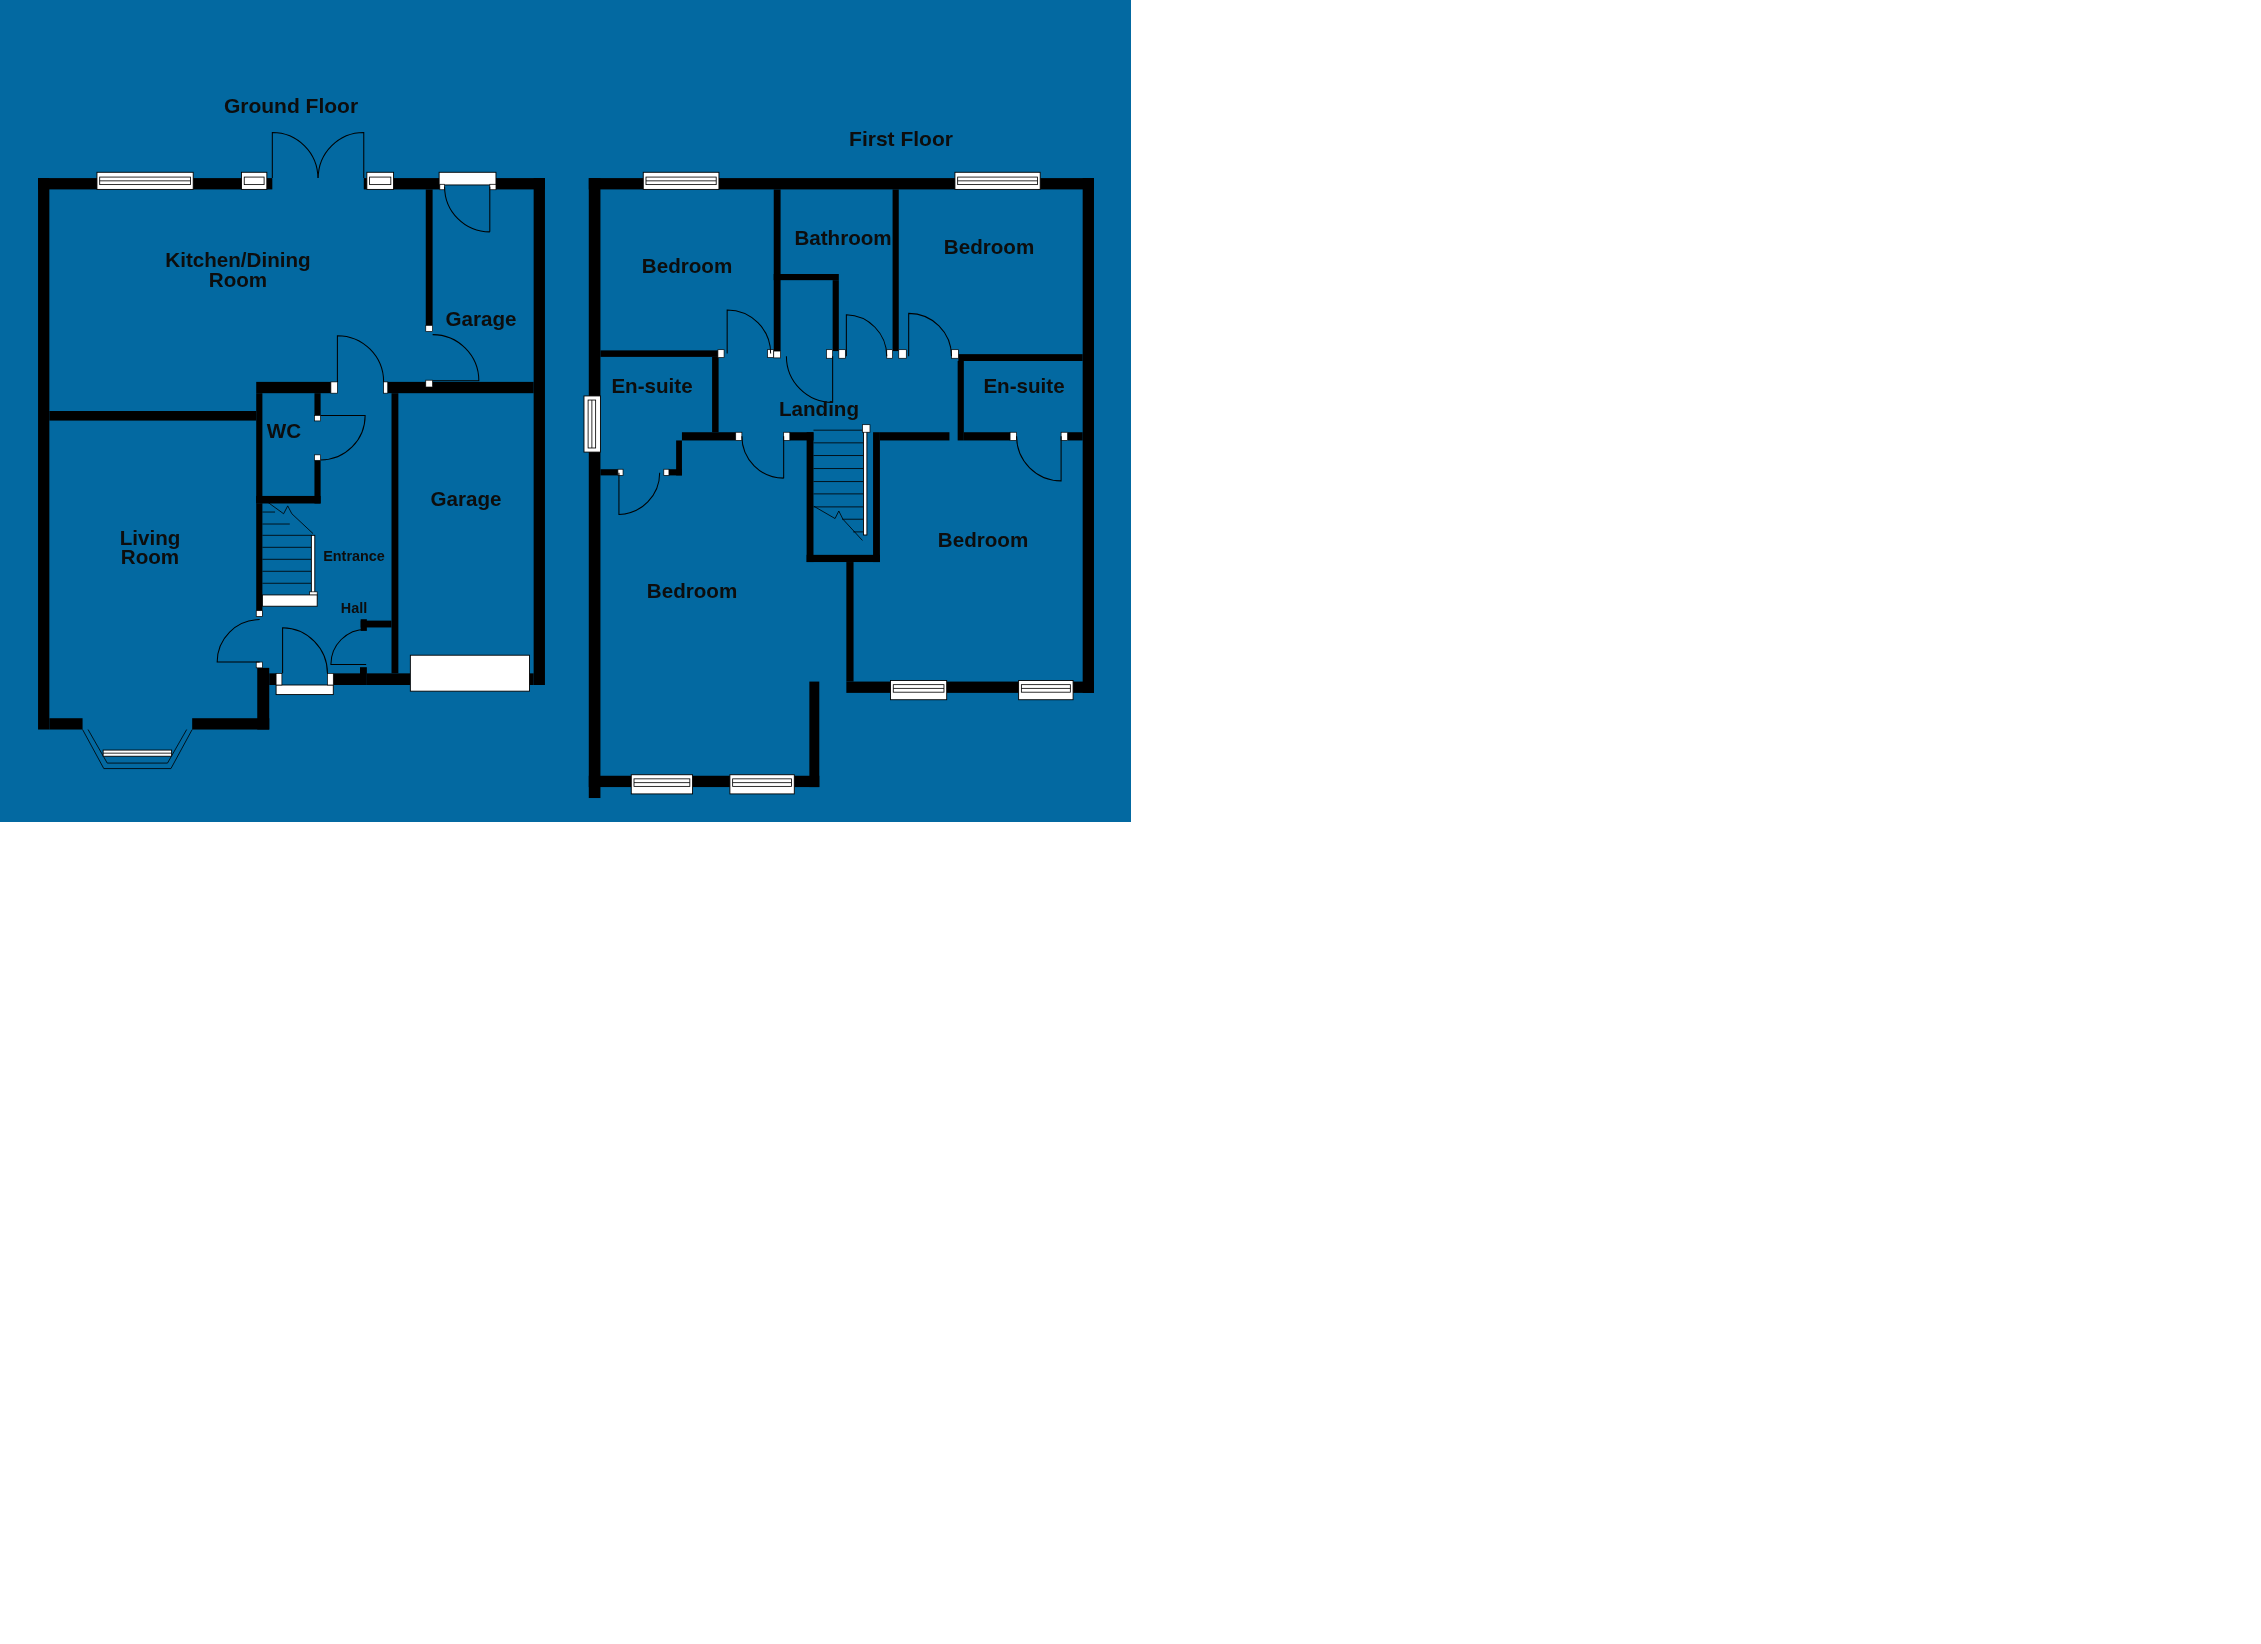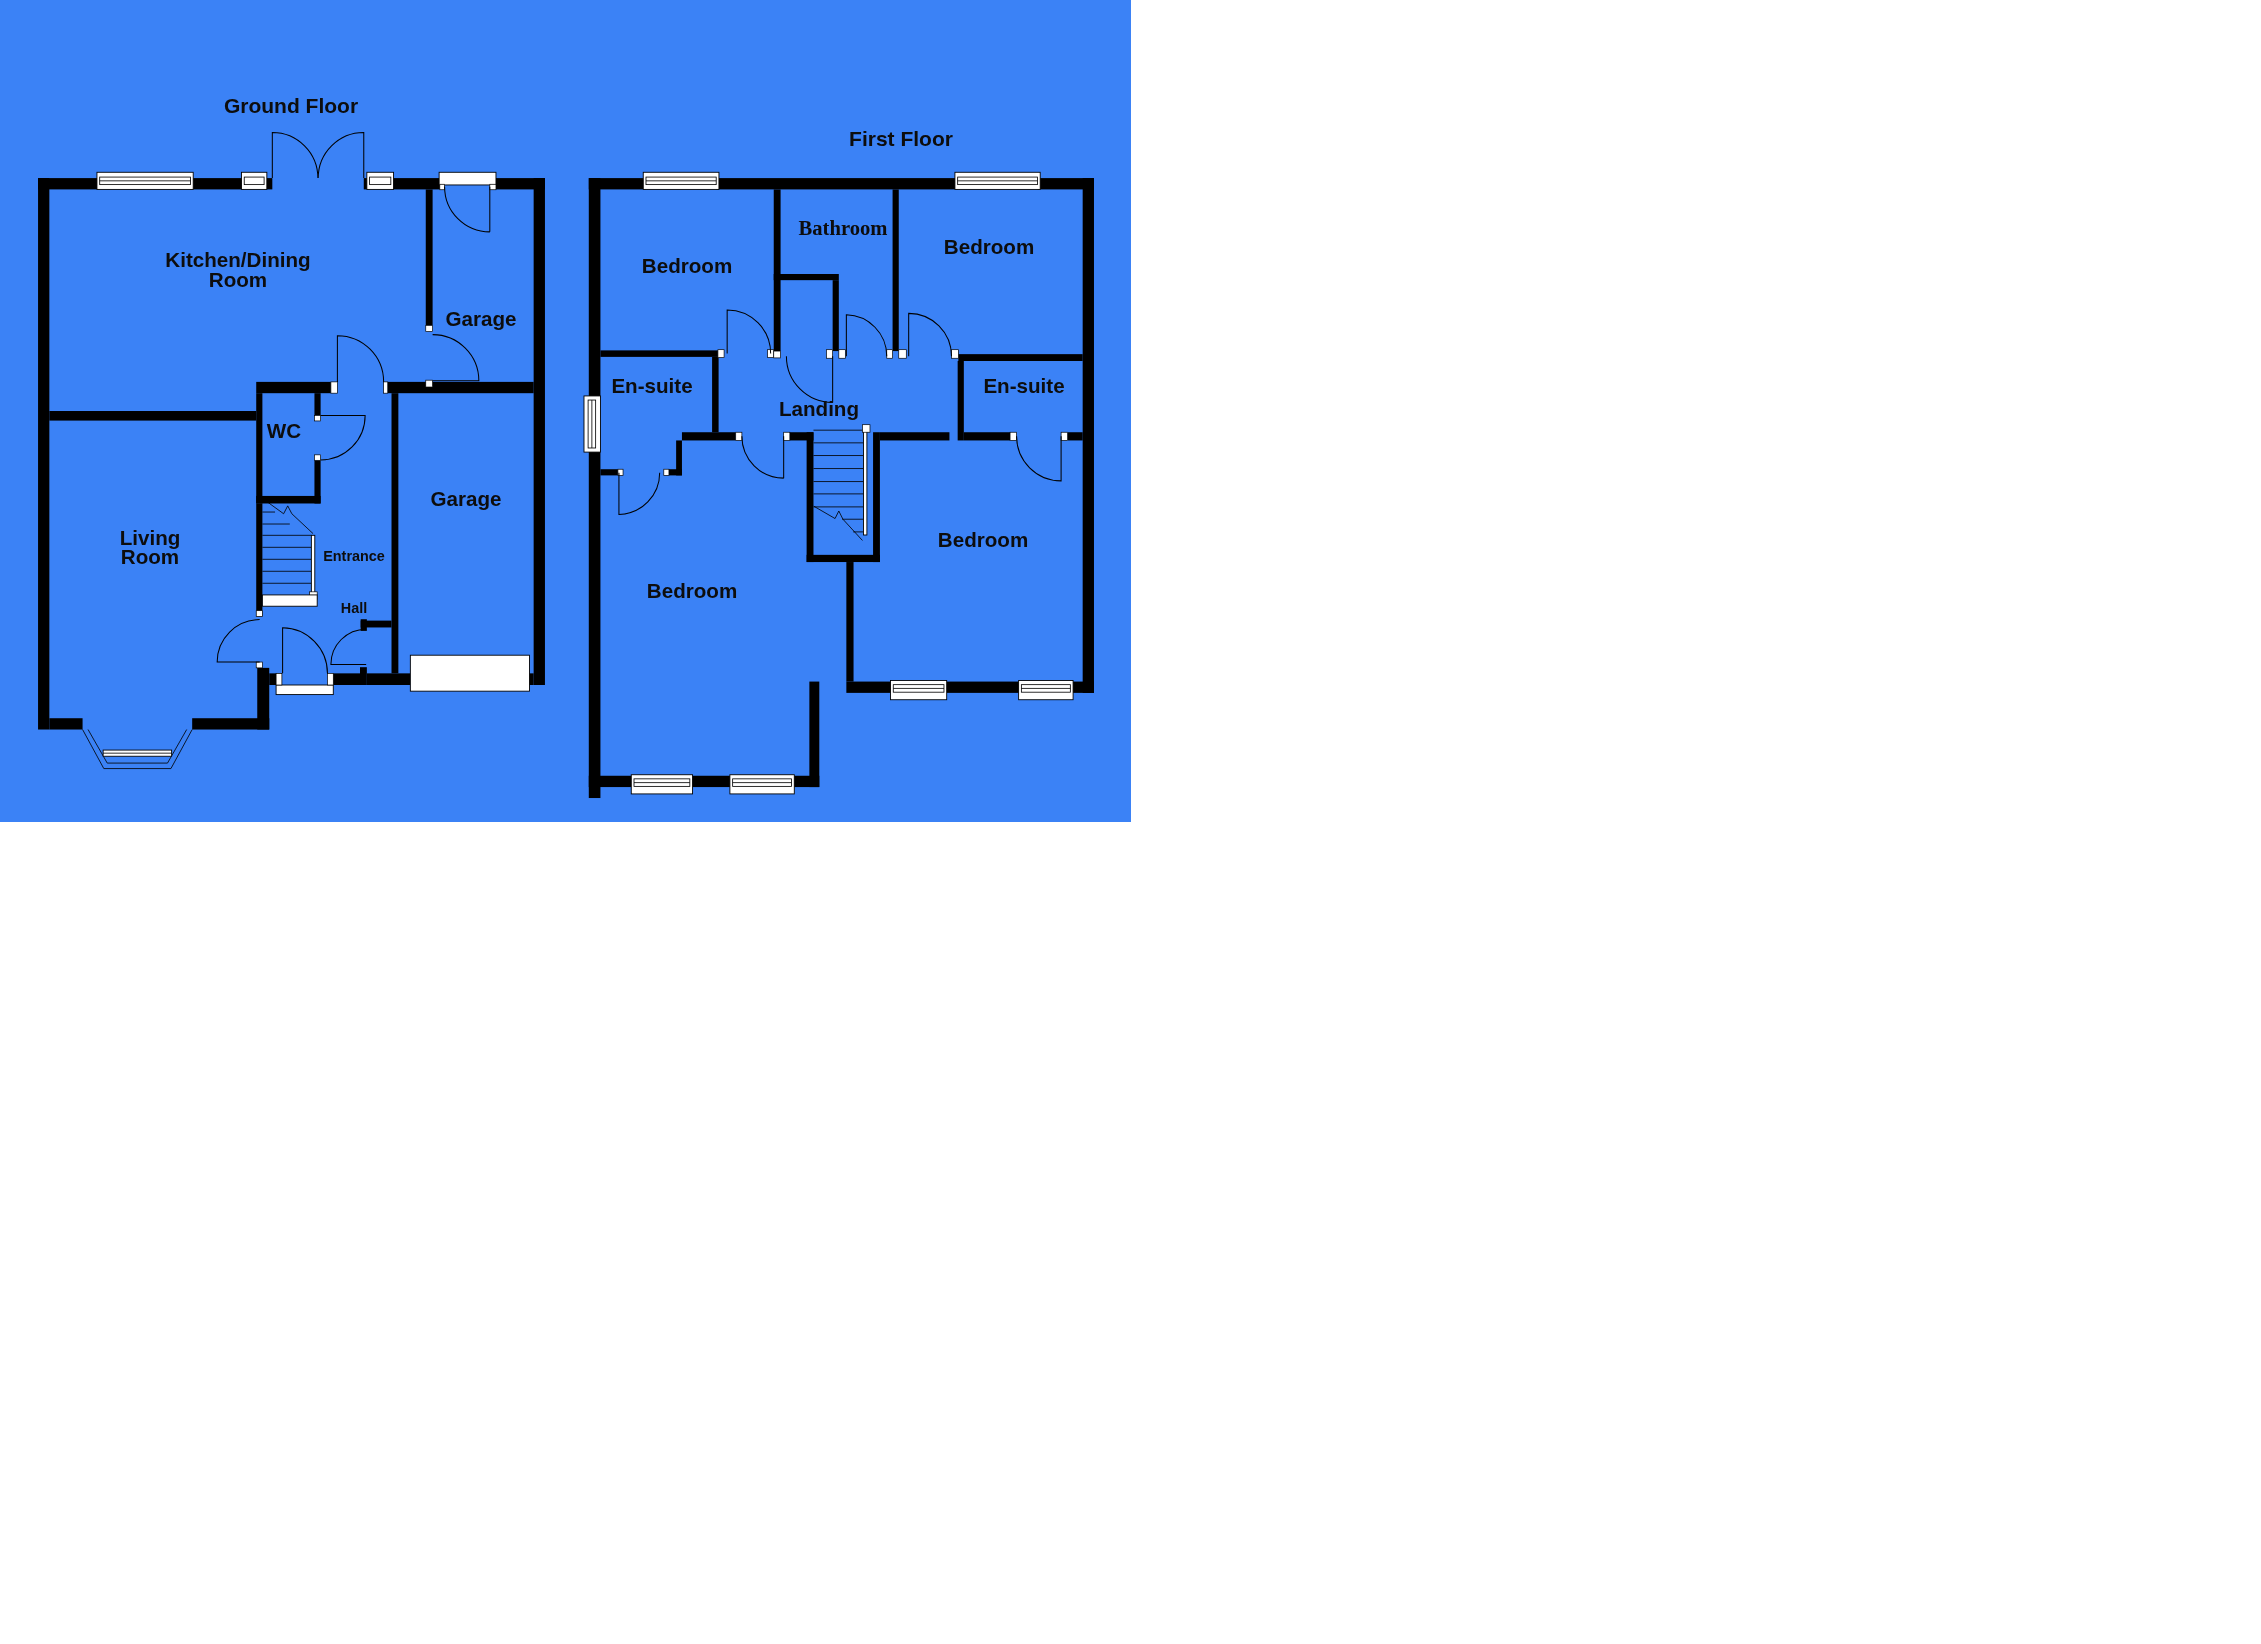--- a/index.html
+++ b/index.html
@@ -1,17 +1,17 @@
 <!DOCTYPE html>
 <html style="font-size:11px"><head>
 <meta charset="utf-8">
 <style>
   html,body{margin:0;padding:0;background:#ffffff;}
   body{font-family:"Liberation Sans", sans-serif;}
-  .plan-wrap{position:relative;width:1131px;height:822px;background:#3b82f6;overflow:hidden;}
+  .plan-wrap{position:relative;width:1131px;height:822px;background:#0369a1;overflow:hidden;}
   .plan-svg{position:absolute;left:0;top:0;}
   .w{fill:#000000;}
   .j{fill:#ffffff;stroke:#000000;stroke-width:2;}
   .thin{fill:none;stroke:#000000;stroke-width:3;}
   .thin2{fill:none;stroke:#000000;stroke-width:2.4;}
   .wf{fill:#ffffff;stroke:#000000;stroke-width:2.6;}
   .lbl{position:absolute;transform:translate(-50%,-50%);font-weight:bold;color:#0d0d0d;
        white-space:nowrap;letter-spacing:0px;}
   .title{font-size:21px;}
   .room{font-size:20.6px;}
@@ -273,21 +273,21 @@
   <div class="lbl room" style="left:481px;top:319px;">Garage</div>
   <div class="lbl room" style="left:284px;top:431px;">WC</div>
   <div class="lbl room" style="left:466px;top:499px;">Garage</div>
   <div class="lbl room" style="left:150px;top:538px;">Living</div>
   <div class="lbl room" style="left:150px;top:557px;">Room</div>
   <div class="lbl small" style="left:354px;top:556px;">Entrance</div>
   <div class="lbl small" style="left:354px;top:608px;">Hall</div>
 
   <div class="lbl title" style="left:901px;top:139px;">First Floor</div>
   <div class="lbl room" style="left:687px;top:266px;">Bedroom</div>
-  <div class="lbl room" style="left:843px;top:228px;font-family:Liberation Serif, serif;">Bathroom</div>
+  <div class="lbl room" style="left:843px;top:238px;">Bathroom</div>
   <div class="lbl room" style="left:989px;top:247px;">Bedroom</div>
   <div class="lbl room" style="left:652px;top:386px;">En-suite</div>
   <div class="lbl room" style="left:819px;top:401px;margin-top:8px;">Landing</div>
   <div class="lbl room" style="left:1024px;top:386px;">En-suite</div>
   <div class="lbl room" style="left:692px;top:591px;">Bedroom</div>
   <div class="lbl room" style="left:983px;top:540px;">Bedroom</div>
 </div>
 
 
 </body></html>

